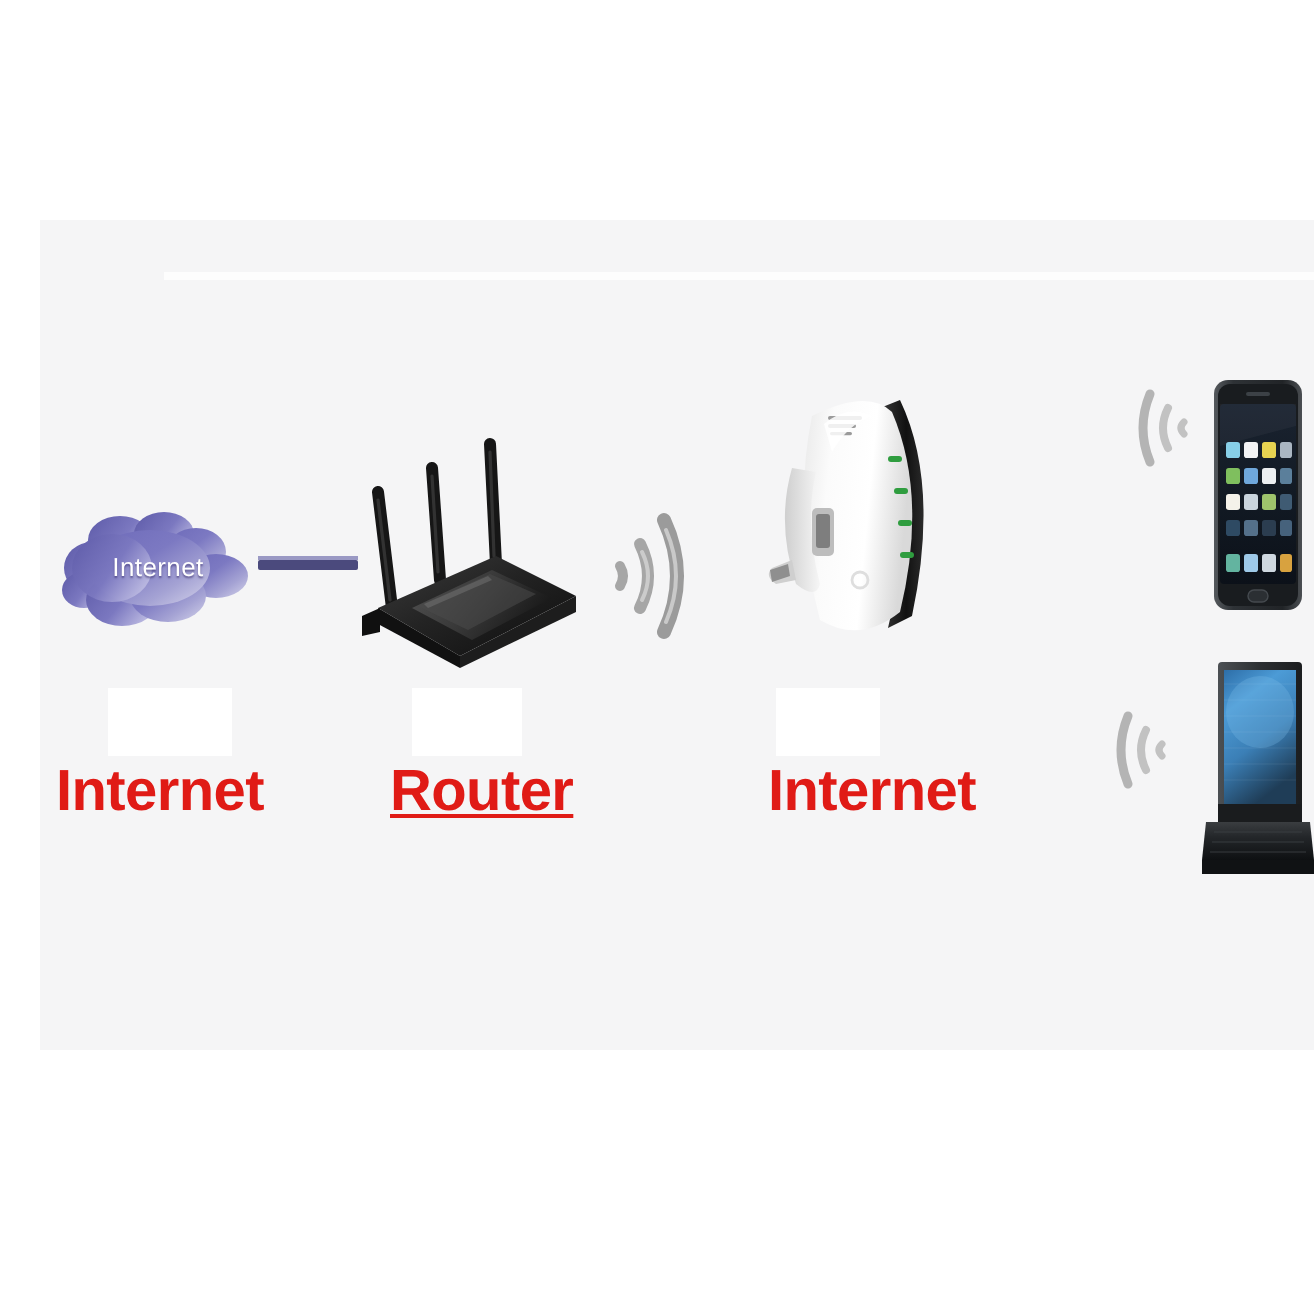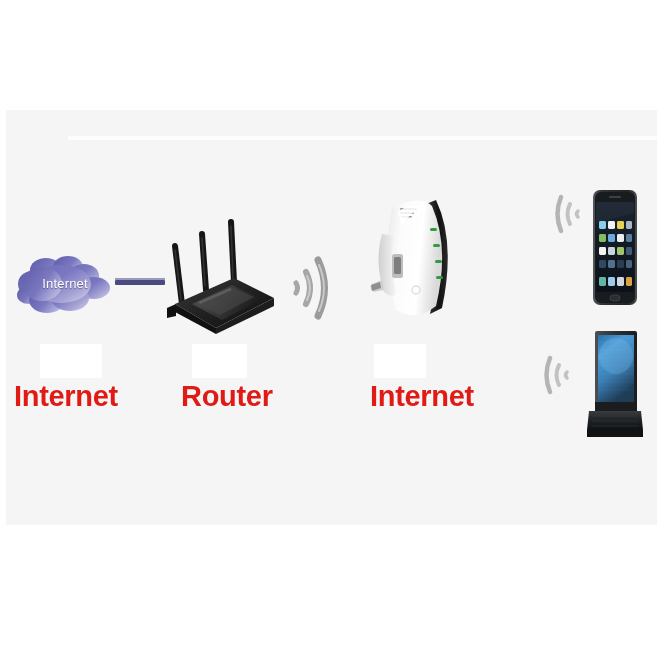--- a/index.html
+++ b/index.html
@@ -10,21 +10,21 @@
   body {
     width: 657px;
     height: 657px;
     position: relative;
     font-family: "Liberation Sans", sans-serif;
     overflow: hidden;
   }
 
   #canvas {
     position: absolute;
-    left: 2px; top: 0;
+    left: 16px; top: 0;
     width: 610px;
     height: 657px;
     background: #ffffff;
   }
 
   
   #content-band {
     position: absolute;
     left: 4px;
     top: 110px;
@@ -128,21 +128,21 @@
     position: absolute;
     color: #e01b16;
     font-family: "Liberation Sans Narrow", "Liberation Sans", sans-serif;
     font-weight: bold;
     font-size: 29px;
     letter-spacing: -0.3px;
     white-space: nowrap;
     line-height: 1;
   }
   #label-internet { left: 12px; top: 382px; }
-  #label-router   { left: 179px; top: 382px; }
+  #label-router   { left: 179px; top: 382px; text-decoration: underline; }
   #label-repeater { left: 368px; top: 382px; }
 
   
   .patch { position: absolute; background: #ffffff; }
   #patch-internet { left: 38px;  top: 344px; width: 62px;  height: 34px; }
   #patch-router   { left: 190px; top: 344px; width: 55px;  height: 34px; }
   #patch-repeater { left: 372px; top: 344px; width: 52px;  height: 34px; }
   #patch-cloud    { left: 58px;  top: 348px; width: 6px;   height: 30px; }
 </style>
 </head>

